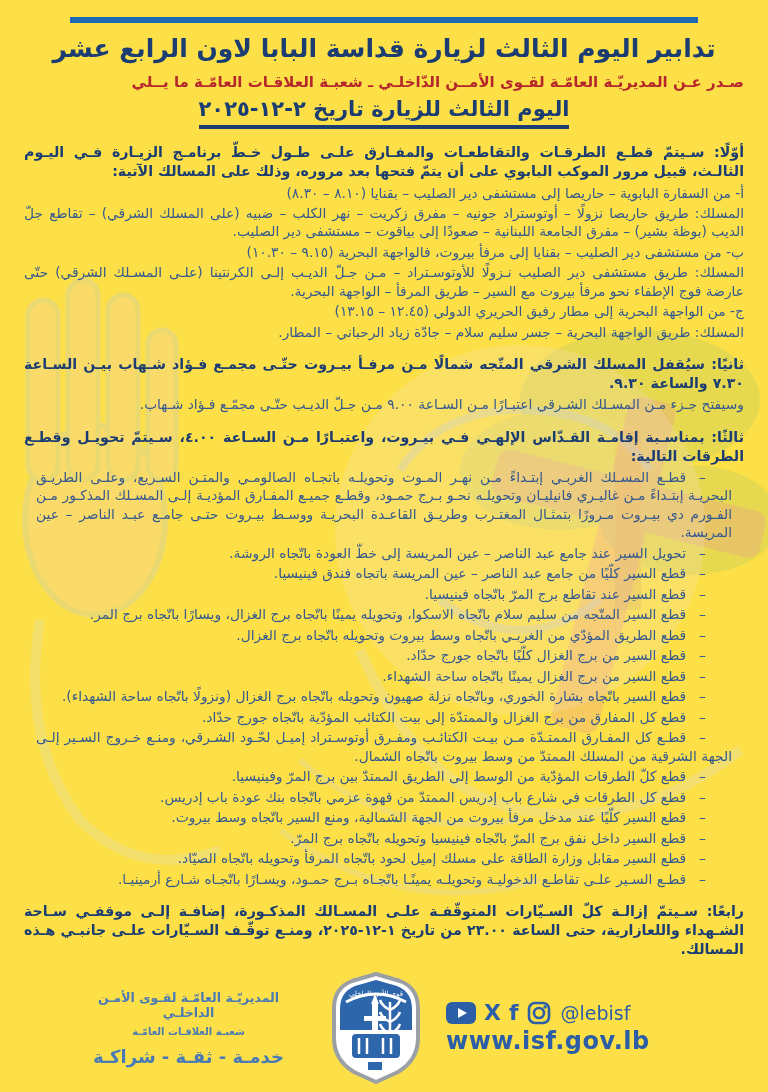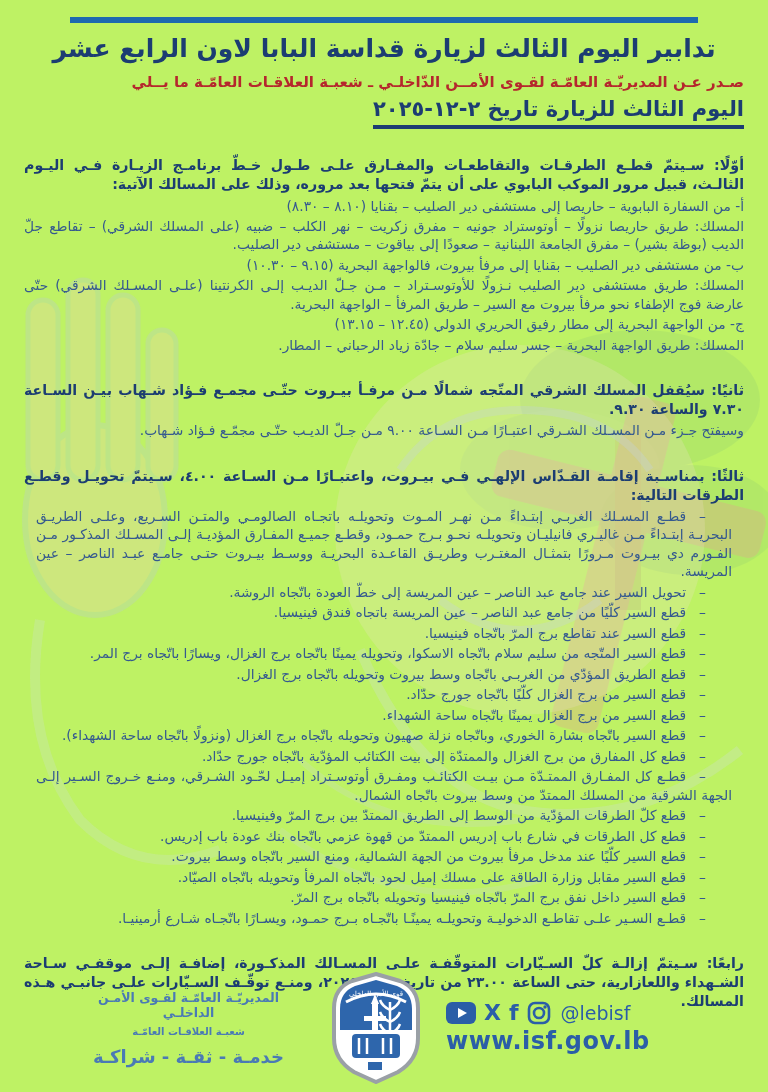--- a/index.html
+++ b/index.html
@@ -1,28 +1,28 @@
 <!DOCTYPE html>
 <html lang="ar" dir="rtl"><head>
 <meta charset="utf-8">
 <style>
   html,body{margin:0;padding:0;background:#e8e8e8;}
   .page{
-    position:relative;width:768px;height:1092px;margin:0 auto;background:#bef264;
+    position:relative;width:768px;height:1092px;margin:0 auto;background:#fde047;
     overflow:hidden;font-family:"DejaVu Sans",sans-serif;direction:rtl;
   }
   .watermark{position:absolute;inset:0;z-index:0;pointer-events:none;}
   .content{position:relative;z-index:1;padding:0 24px;}
   .top-bar{width:628px;height:6px;background:#1d6ab0;margin:17px auto 0 auto;}
   .title{color:#1c3d72;font-weight:bold;font-size:25px;text-align:center;margin:10px 0 0 0;line-height:1.25;}
   .subtitle{color:#b5272d;font-weight:bold;font-size:15px;text-align:right;margin:9px 0 0 0;}
-  .date-wrap{margin:6px 0 8px 0;}
+  .date-wrap{text-align:center;margin:6px 0 8px 0;}
   .date-line{display:inline-block;color:#1c3d72;font-weight:bold;font-size:21px;border-bottom:4px solid #1c3d72;padding-bottom:3px;line-height:1.2;}
   .body-text{margin-top:12px;}
-  p.h{color:#1c3d72;font-weight:bold;font-size:14.2px;line-height:1.34;text-align:justify;margin:27px 0 2px 0;}
+  p.h{color:#1c3d72;font-weight:bold;font-size:14.2px;line-height:1.34;text-align:justify;margin:14px 0 2px 0;}
   p.t{color:#35598f;font-size:13.8px;line-height:1.34;text-align:justify;margin:2px 0;}
   .bullet{color:#35598f;font-size:13.8px;line-height:1.34;text-align:justify;margin:2px 12px;text-indent:26px;}
   .bullet::before{content:"–";margin-left:13px;color:#35598f;}
   .footer{position:absolute;z-index:2;left:0;right:16px;bottom:8px;height:112px;direction:ltr;
           display:flex;align-items:center;justify-content:center;gap:18px;}
   .org-block{width:235px;text-align:center;color:#4a7ab5;font-weight:bold;direction:rtl;}
   .org-block .l1{font-size:12.5px;margin:0 0 6px 0;}
   .org-block .l2{font-size:10px;margin:0 0 9px 0;}
   .org-block .motto{font-size:18px;margin:0;}
   .logo-wrap{width:104px;display:flex;justify-content:center;}
@@ -104,22 +104,22 @@
       <div class="bullet">قطع السير المتّجه من سليم سلام باتّجاه الاسكوا، وتحويله يمينًا باتّجاه برج الغزال، ويسارًا باتّجاه برج المر.</div>
       <div class="bullet">قطع الطريق المؤدّي من الغربـي باتّجاه وسط بيروت وتحويله باتّجاه برج الغزال.</div>
       <div class="bullet">قطع السير من برج الغزال كلّيًا باتّجاه جورج حدّاد.</div>
       <div class="bullet">قطع السير من برج الغزال يمينًا باتّجاه ساحة الشهداء.</div>
       <div class="bullet">قطع السير باتّجاه بشارة الخوري، وباتّجاه نزلة صهيون وتحويله باتّجاه برج الغزال (ونزولًا باتّجاه ساحة الشهداء).</div>
       <div class="bullet">قطع كل المفارق من برج الغزال والممتدّة إلى بيت الكتائب المؤدّية باتّجاه جورج حدّاد.</div>
       <div class="bullet">قطـع كل المفـارق الممتـدّة مـن بيـت الكتائـب ومفـرق أوتوسـتراد إميـل لحّـود الشـرقي، ومنـع خـروج السـير إلـى الجهة الشرقية من المسلك الممتدّ من وسط بيروت باتّجاه الشمال.</div>
       <div class="bullet">قطع كلّ الطرقات المؤدّية من الوسط إلى الطريق الممتدّ بين برج المرّ وفينيسيا.</div>
       <div class="bullet">قطع كل الطرقات في شارع باب إدريس الممتدّ من قهوة عزمي باتّجاه بنك عودة باب إدريس.</div>
       <div class="bullet">قطع السير كلّيًا عند مدخل مرفأ بيروت من الجهة الشمالية، ومنع السير باتّجاه وسط بيروت.</div>
+      <div class="bullet">قطع السير داخل نفق برج المرّ باتّجاه فينيسيا وتحويله باتّجاه برج المرّ.</div>
       <div class="bullet">قطع السير مقابل وزارة الطاقة على مسلك إميل لحود باتّجاه المرفأ وتحويله باتّجاه الصيّاد.</div>
-      <div class="bullet">قطع السير داخل نفق برج المرّ باتّجاه فينيسيا وتحويله باتّجاه برج المرّ.</div>
       <div class="bullet">قطـع السـير علـى تقاطـع الدخوليـة وتحويلـه يمينًـا باتّجـاه بـرج حمـود، ويسـارًا باتّجـاه شـارع أرمينيـا.</div>
 
       <p class="h">رابعًا: سـيتمّ إزالـة كلّ السـيّارات المتوقّفـة علـى المسـالك المذكـورة، إضافـة إلـى موقفـي سـاحة الشـهداء واللعازارية، حتى الساعة ٢٣.٠٠ من تاريخ ١-١٢-٢٠٢٥، ومنـع توقّـف السـيّارات علـى جانبـي هـذه المسالك.</p>
     </div>
   </div>
 
   <div class="footer">
 
     <div class="org-block">
       <p class="l1">المديريّـة العامّـة لقـوى الأمـن الداخلـي</p>

